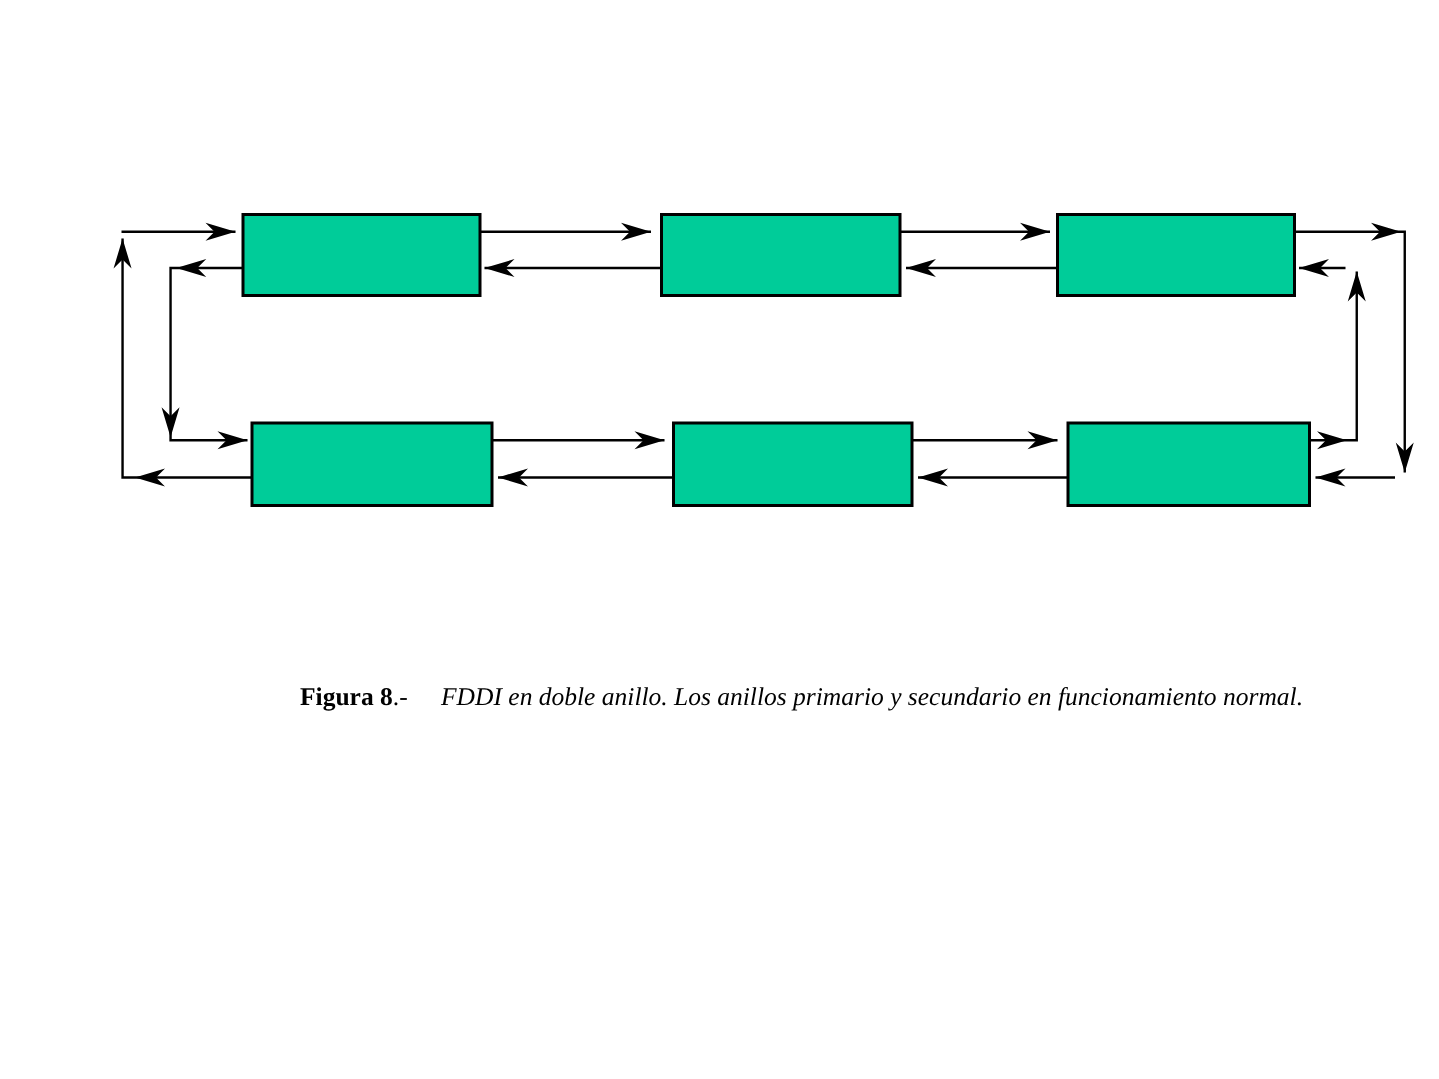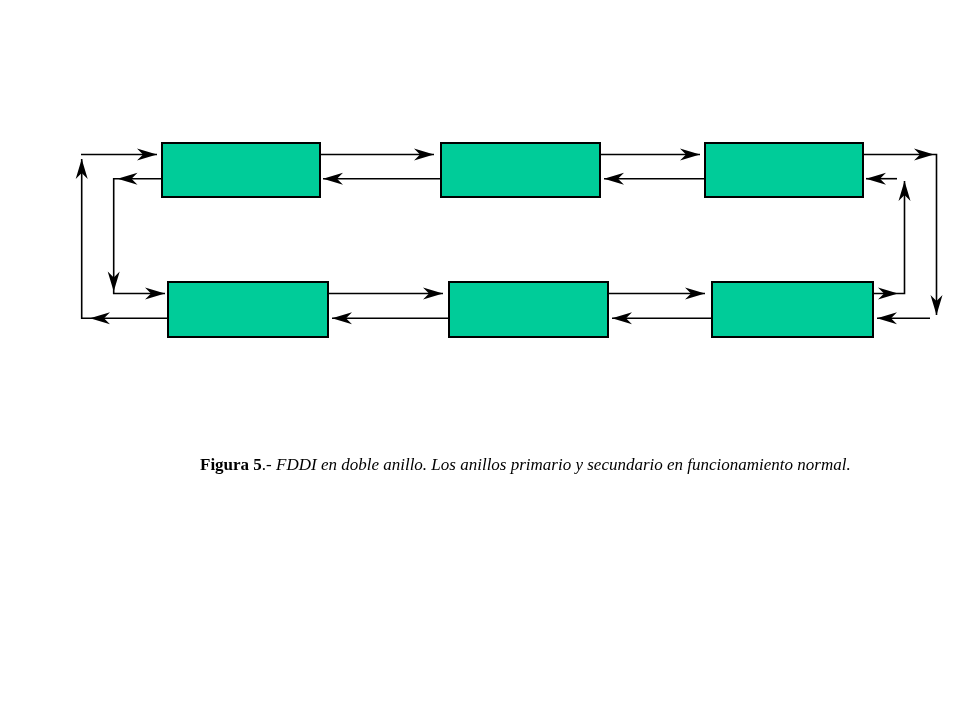--- a/index.html
+++ b/index.html
@@ -16,21 +16,21 @@
     position: absolute;
     left: 200px;
     top: 455px;
     font-size: 17px;
     line-height: 20px;
     color: #000000;
     white-space: nowrap;
   }
   .cap-label { font-weight: bold; }
   .cap-sep   { font-weight: normal; }
-  .cap-text  { font-style: italic; }
+  .cap-text  { font-style: italic; margin-left: 18px; }
 </style>
 </head>
 <body>
 
 <div id="page">
 
   <svg id="diagram-svg" width="959" height="719" viewBox="0 0 959 719" xmlns="http://www.w3.org/2000/svg">
       <polyline points="168,318.3 81.7,318.3 81.7,159" fill="none" stroke="#000000" stroke-width="1.6"></polyline>
       <path d="M90,318.3 L110,312.3 L104,318.3 L110,324.3 Z" fill="#000000" stroke="none"></path>
       <path d="M81.7,159 L87.7,179 L81.7,173 L75.7,179 Z" fill="#000000" stroke="none"></path>
@@ -68,17 +68,17 @@
       <path d="M323,178.7 L343,172.7 L337,178.7 L343,184.7 Z" fill="#000000" stroke="none"></path>
       <rect x="162" y="143" width="158" height="54" fill="#00CC99" stroke="#000000" stroke-width="2"></rect>
       <rect x="441" y="143" width="159" height="54" fill="#00CC99" stroke="#000000" stroke-width="2"></rect>
       <rect x="705" y="143" width="158" height="54" fill="#00CC99" stroke="#000000" stroke-width="2"></rect>
       <rect x="168" y="282" width="160" height="55" fill="#00CC99" stroke="#000000" stroke-width="2"></rect>
       <rect x="449" y="282" width="159" height="55" fill="#00CC99" stroke="#000000" stroke-width="2"></rect>
       <rect x="712" y="282" width="161" height="55" fill="#00CC99" stroke="#000000" stroke-width="2"></rect>
     </svg>
 
   <div class="caption">
-    <span class="cap-label">Figura 5</span><span class="cap-sep">.-</span>
+    <span class="cap-label">Figura 8</span><span class="cap-sep">.-</span>
     <span class="cap-text">FDDI en doble anillo. Los anillos primario y secundario en funcionamiento normal.</span>
   </div>
 
 </div>
 
 </body></html>

